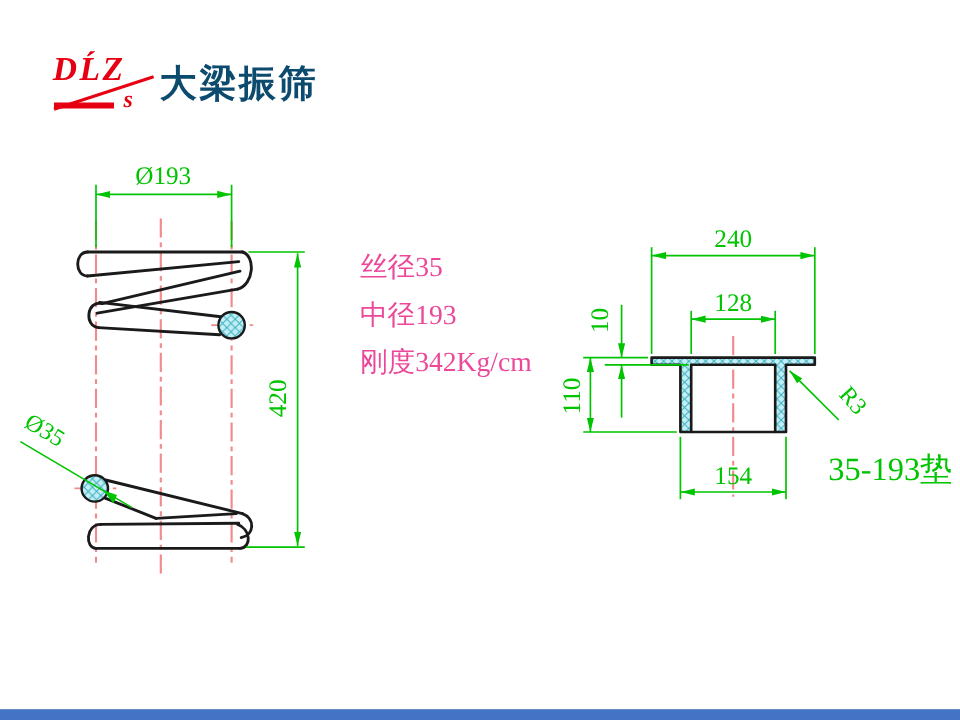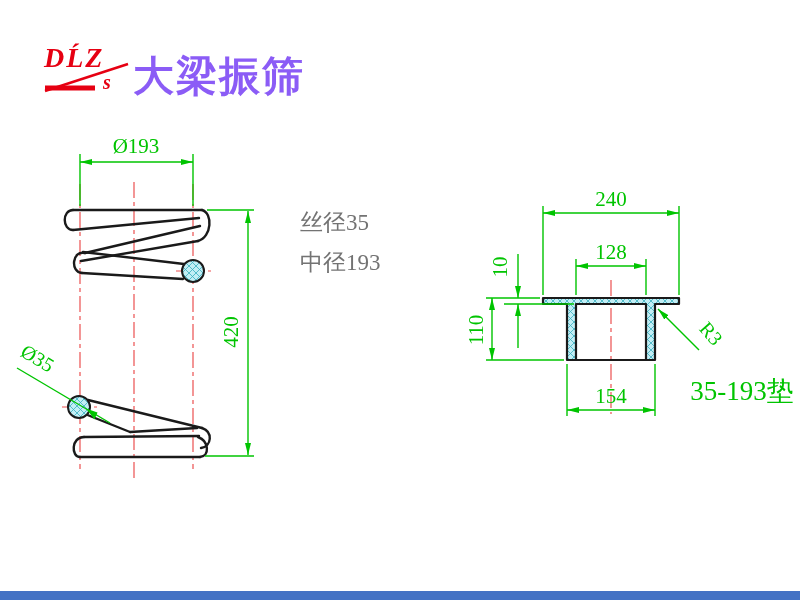--- a/index.html
+++ b/index.html
@@ -2,25 +2,25 @@
 <html><head>
 <meta charset="utf-8">
 <style>
   html,body{margin:0;padding:0;}
   body{
     width:800px;height:600px;position:relative;background:#ffffff;
     font-family:"Liberation Sans",sans-serif;overflow:hidden;
   }
   .abs{position:absolute;}
   #brand-title{
-    left:133px;top:49px;font-size:41px;font-weight:bold;color:#8b5cf6;
+    left:133px;top:49px;font-size:31px;font-weight:bold;color:#0c4a6e;
     letter-spacing:2px;font-family:"Liberation Sans",sans-serif;white-space:nowrap;
   }
   #spec-list{
-    left:300px;top:203px;color:#737373;font-family:"Liberation Serif",serif;
+    left:300px;top:203px;color:#ec4899;font-family:"Liberation Serif",serif;
     font-size:23px;line-height:39.5px;white-space:nowrap;
   }
   #footer-bar{
     left:0;top:591px;width:800px;height:9px;background:#4472c4;
   }
   svg{position:absolute;left:0;top:0;}
   svg text{font-family:"Liberation Serif",serif;}
   .dimtxt{fill:#00c400;font-size:21px;}
   .dimtxt-s{fill:#00c400;font-size:20px;}
   .padlabel{fill:#00c400;font-size:27px;}
@@ -133,15 +133,16 @@
     <text transform="translate(706,338) rotate(49)" text-anchor="middle" class="dimtxt-s">R3</text>
     <text x="742" y="400" text-anchor="middle" class="padlabel">35-193垫</text>
   </g>
 </svg>
 
 <div id="brand-title" class="abs">大梁振筛</div>
 
 <div id="spec-list" class="abs">
   <div>丝径35</div>
   <div>中径193</div>
+  <div>刚度342Kg/cm</div>
 </div>
 
 <div id="footer-bar" class="abs"></div>
 
 </body></html>

